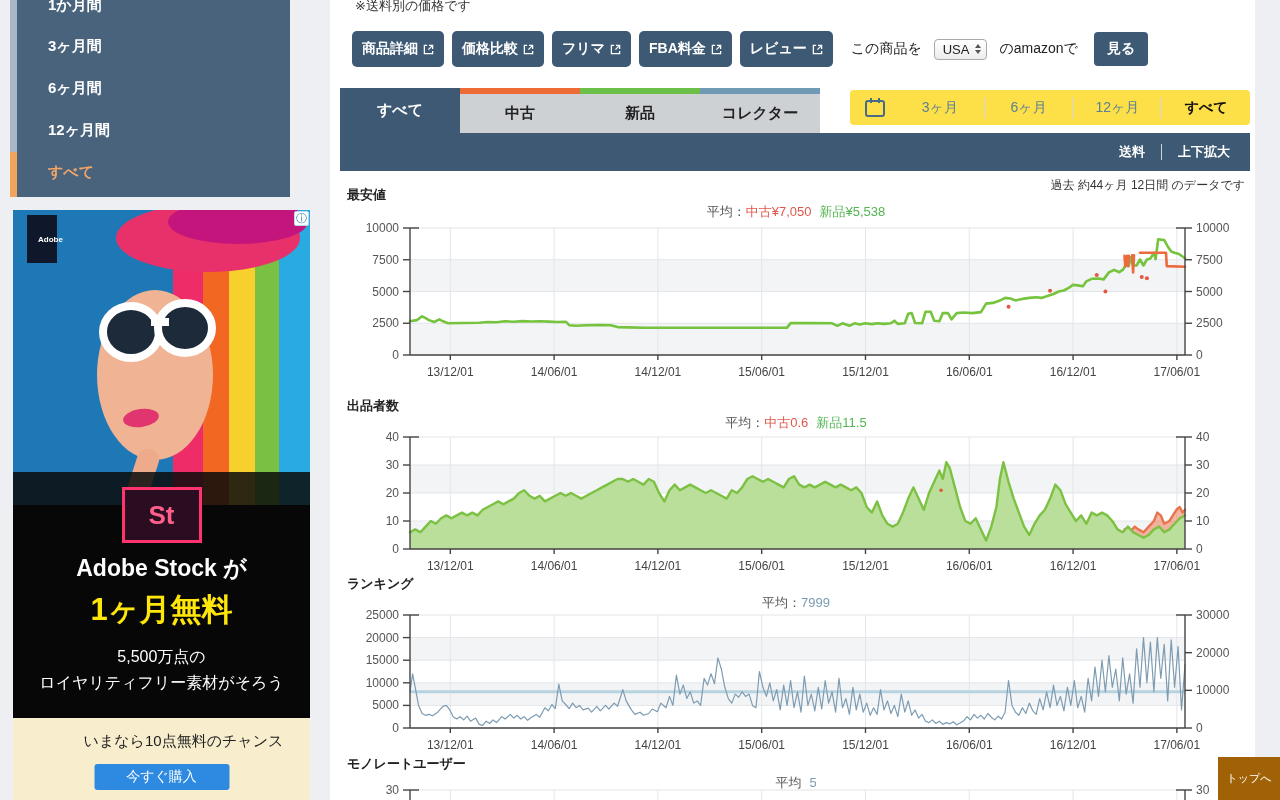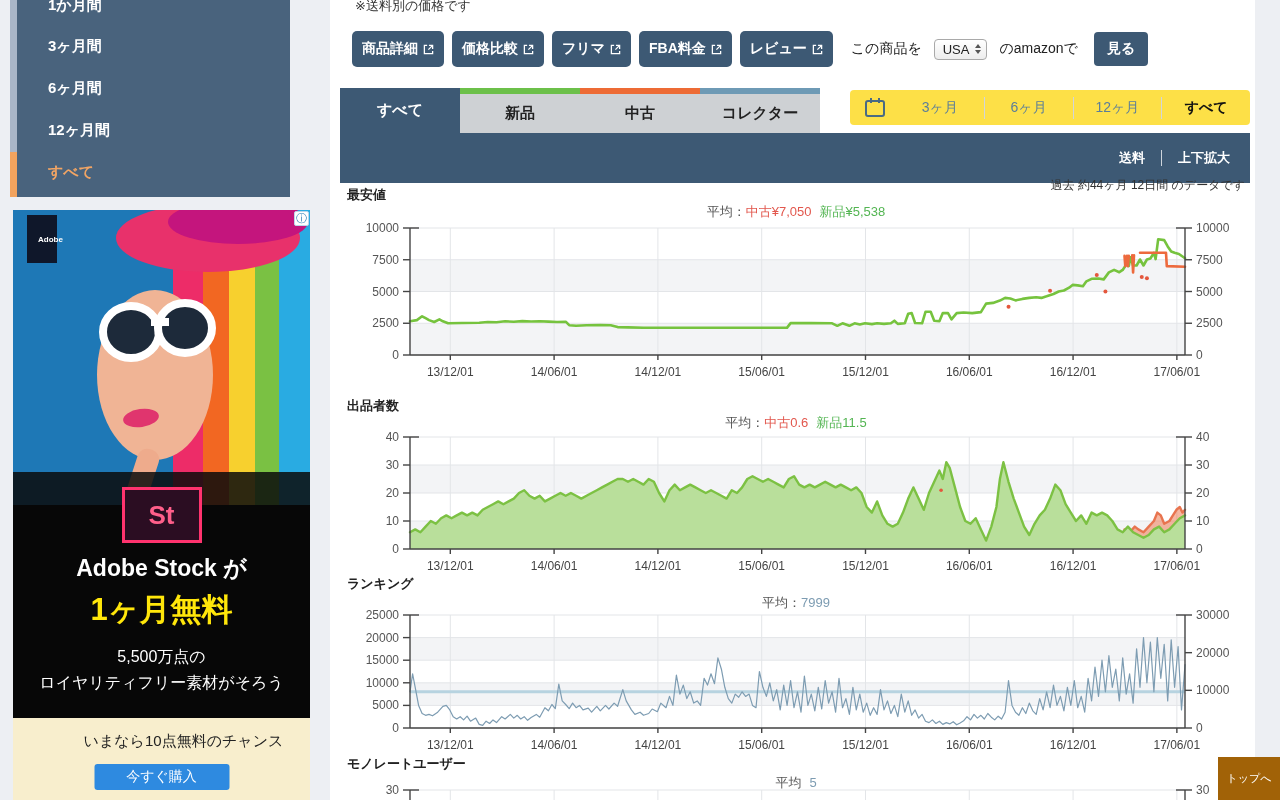--- a/index.html
+++ b/index.html
@@ -57,21 +57,21 @@
   .tab .lbl { height:39px; display:flex; align-items:center; justify-content:center; font-size:15px; font-weight:bold; color:#222; }
   .tab.active { background:#3d5974; }
   .tab.active .lbl { height:45px; color:#fff; }
 
   .range-box { left:850px; top:90px; width:400px; height:35px; background:#fde047; border-radius:4px; display:flex; align-items:center; }
   .cal-wrap { margin:0 10px 0 14px; display:flex; align-items:center; }
   .range-opt { flex:1; text-align:center; font-size:14px; color:#5b7e99; cursor:pointer; }
   .range-opt.active { color:#111; font-weight:bold; }
   .range-sep { width:1px; height:22px; background:#d2d5da; }
 
-  .chart-nav { left:340px; top:133px; width:910px; height:50px; background:#3d5974; display:flex; align-items:center; justify-content:flex-end; gap:16px; padding-right:20px; }
+  .chart-nav { left:340px; top:133px; width:910px; height:38px; background:#3d5974; display:flex; align-items:center; justify-content:flex-end; gap:16px; padding-right:20px; }
   .chart-nav .nav-lbl { color:#fff; font-size:13px; font-weight:bold; cursor:pointer; }
   .nav-sep { width:1px; height:16px; background:rgba(255,255,255,.75); }
 
   .data-note { left:340px; top:177px; width:905px; text-align:right; font-size:12px; color:#333; }
 
   .chart-title { left:347px; font-size:13px; font-weight:bold; color:#222; }
   .avg-row { left:340px; width:912px; text-align:center; font-size:13px; color:#555; }
   .avg-row .part { margin-left:8px; }
   .chart-mount { left:340px; width:912px; }
 
@@ -185,26 +185,26 @@
   </span>
   <span class="see-suffix">のamazonで</span>
   <button class="view-btn">見る</button>
 </div>
 
 <div class="abs tabs">
   <div class="tab active">
     <div class="lbl">すべて</div>
   </div>
   <div class="tab">
+    <div class="bar" style="background: rgb(237, 107, 53);"></div>
+    <div class="lbl">中古</div>
+  </div>
+  <div class="tab">
     <div class="bar" style="background: rgb(108, 192, 74);"></div>
     <div class="lbl">新品</div>
-  </div>
-  <div class="tab">
-    <div class="bar" style="background: rgb(237, 107, 53);"></div>
-    <div class="lbl">中古</div>
   </div>
   <div class="tab">
     <div class="bar" style="background: rgb(110, 154, 181);"></div>
     <div class="lbl">コレクター</div>
   </div>
 </div>
 
 <div class="abs range-box">
   <span class="cal-wrap">
     <svg width="22" height="21" viewBox="0 0 22 21">

